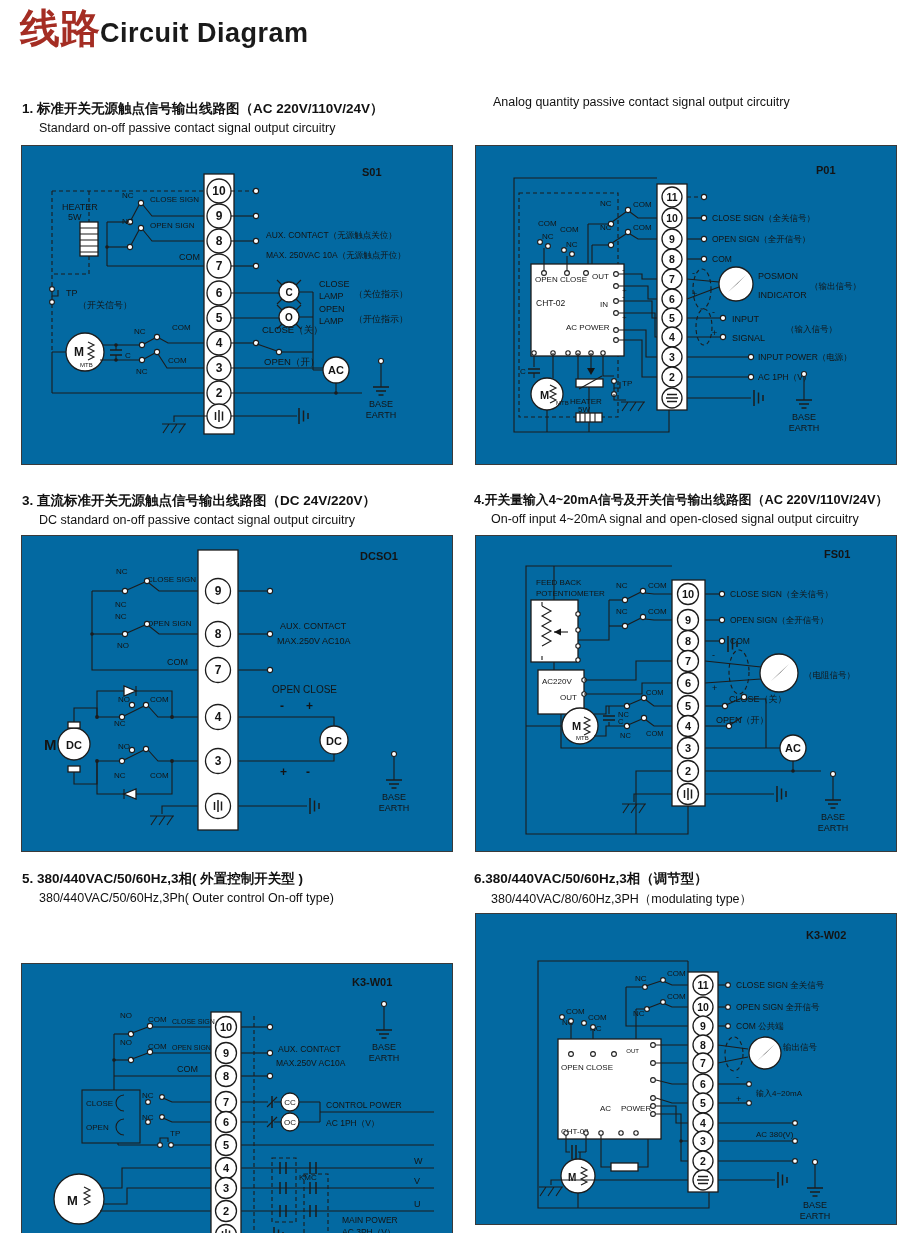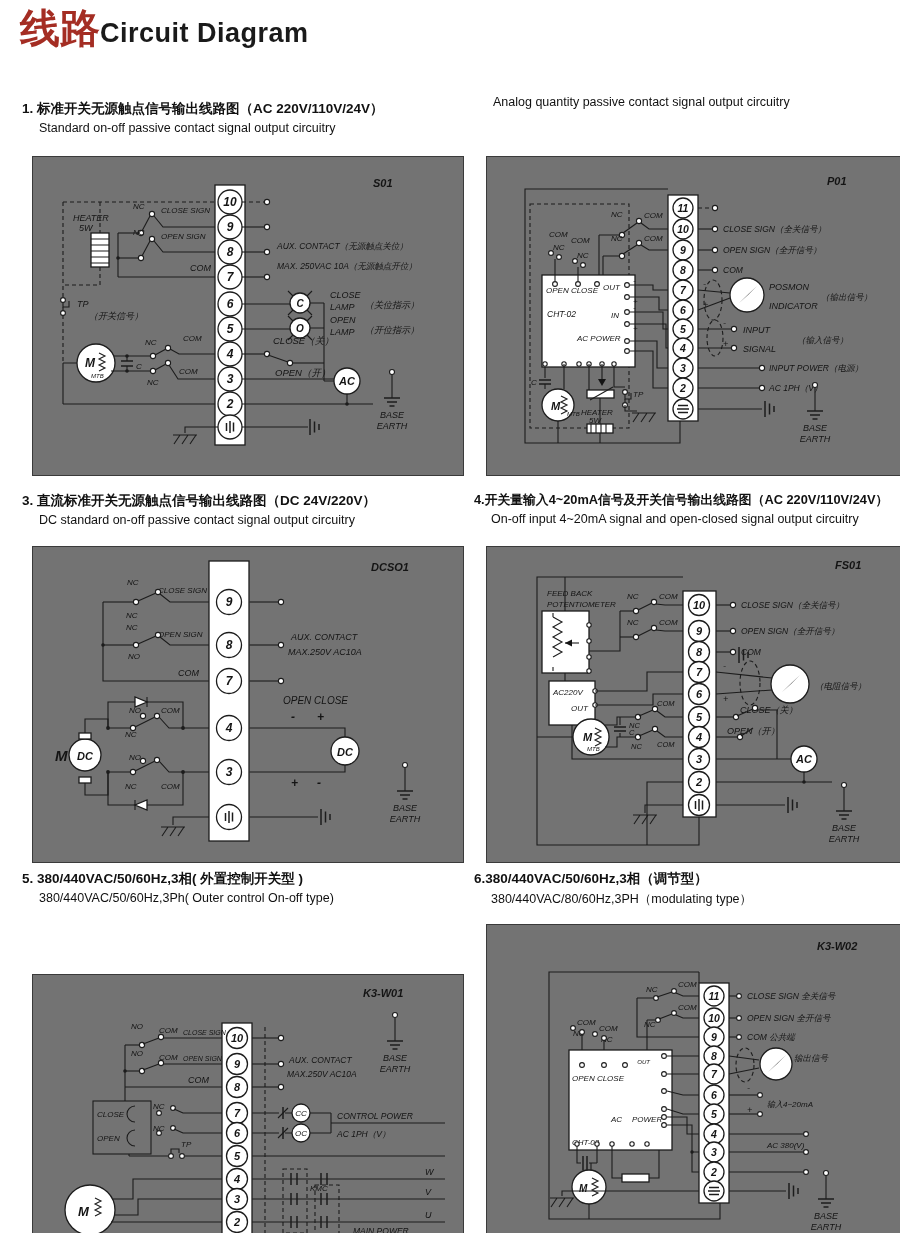--- a/index.html
+++ b/index.html
@@ -4,21 +4,21 @@
 <style>
   html,body{margin:0;padding:0;background:#fff;}
   body{width:900px;height:1233px;position:relative;overflow:hidden;
        font-family:"Liberation Sans","DejaVu Sans",sans-serif;color:#111;}
   .page-header{position:absolute;left:20px;top:8px;display:flex;align-items:baseline;}
   .title-zh{font-size:40px;font-weight:bold;line-height:1;}
   .title-en{font-size:27px;font-weight:bold;color:#1a1a1a;letter-spacing:.5px;}
   .sec{position:absolute;white-space:nowrap;}
   .sec .t1{font-size:13.5px;font-weight:bold;margin-top:8px;}
   .sec .t2{font-size:12.5px;margin-left:17px;margin-top:3px;}
-  .panel{position:absolute;border:1.5px solid #3a3a3a;margin:16px;background:#737373;font-style:italic;}
+  .panel{position:absolute;border:1.5px solid #3a3a3a;margin:5px;background:#0369a1;}
   svg{display:block;}
   svg text{font-family:"Liberation Sans","DejaVu Sans",sans-serif;fill:#141414;}
   .w{fill:none;stroke:#1c1c1c;stroke-width:1.1;}
   .w2{fill:none;stroke:#1c1c1c;stroke-width:1.5;}
   .wd{fill:none;stroke:#1c1c1c;stroke-width:1.1;stroke-dasharray:4 3;}
   .cmp{fill:#fff;stroke:#1c1c1c;stroke-width:1.3;}
   .nd{fill:#fff;stroke:#1c1c1c;stroke-width:1.1;}
   .dot{fill:#1c1c1c;stroke:none;}
   .blk{fill:#141414;stroke:none;}
   .tn{font-size:12px;font-weight:bold;text-anchor:middle;}

